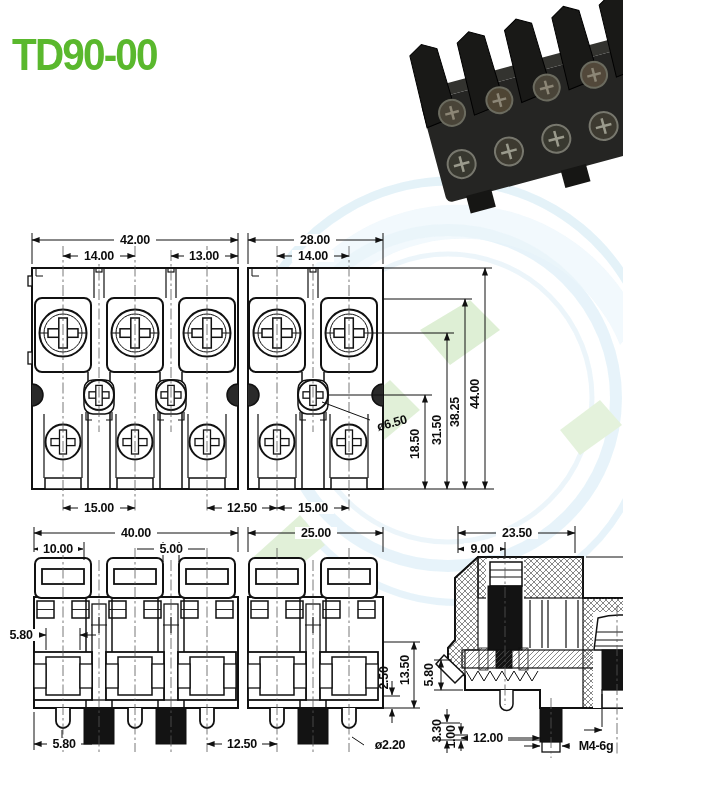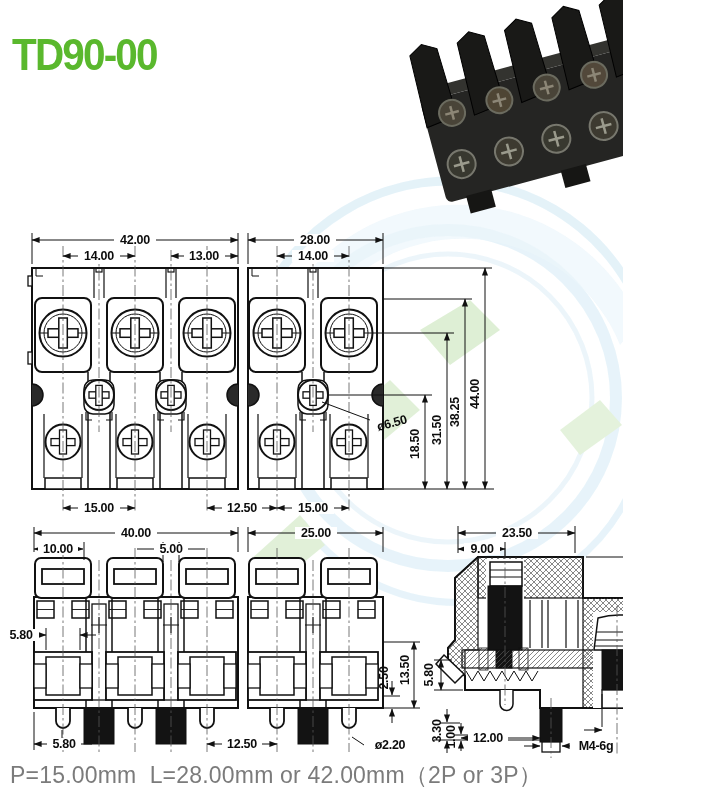--- a/index.html
+++ b/index.html
@@ -481,14 +481,13 @@
       <line class="s1" x1="562" y1="746" x2="570" y2="746" marker-start="url(#arrC)"></line>
       <text class="dim" x="596" y="750">M4-6g</text>
 
       <path class="s1" d="M602,694V727 M632,694V727"></path>
       <line class="s1" x1="584" y1="730" x2="602" y2="730" marker-end="url(#arrC)"></line>
       <line class="s1" x1="632" y1="730" x2="640" y2="730" marker-start="url(#arrC)"></line>
       <text class="dim" x="666" y="734">M5-6g</text>
     </g>
   </svg>
 
-  <div id="footer">P=15.00mm  L=28.00mm or 42.00mm（2P or 3P）</div>
 </div>
 
 </body></html>

